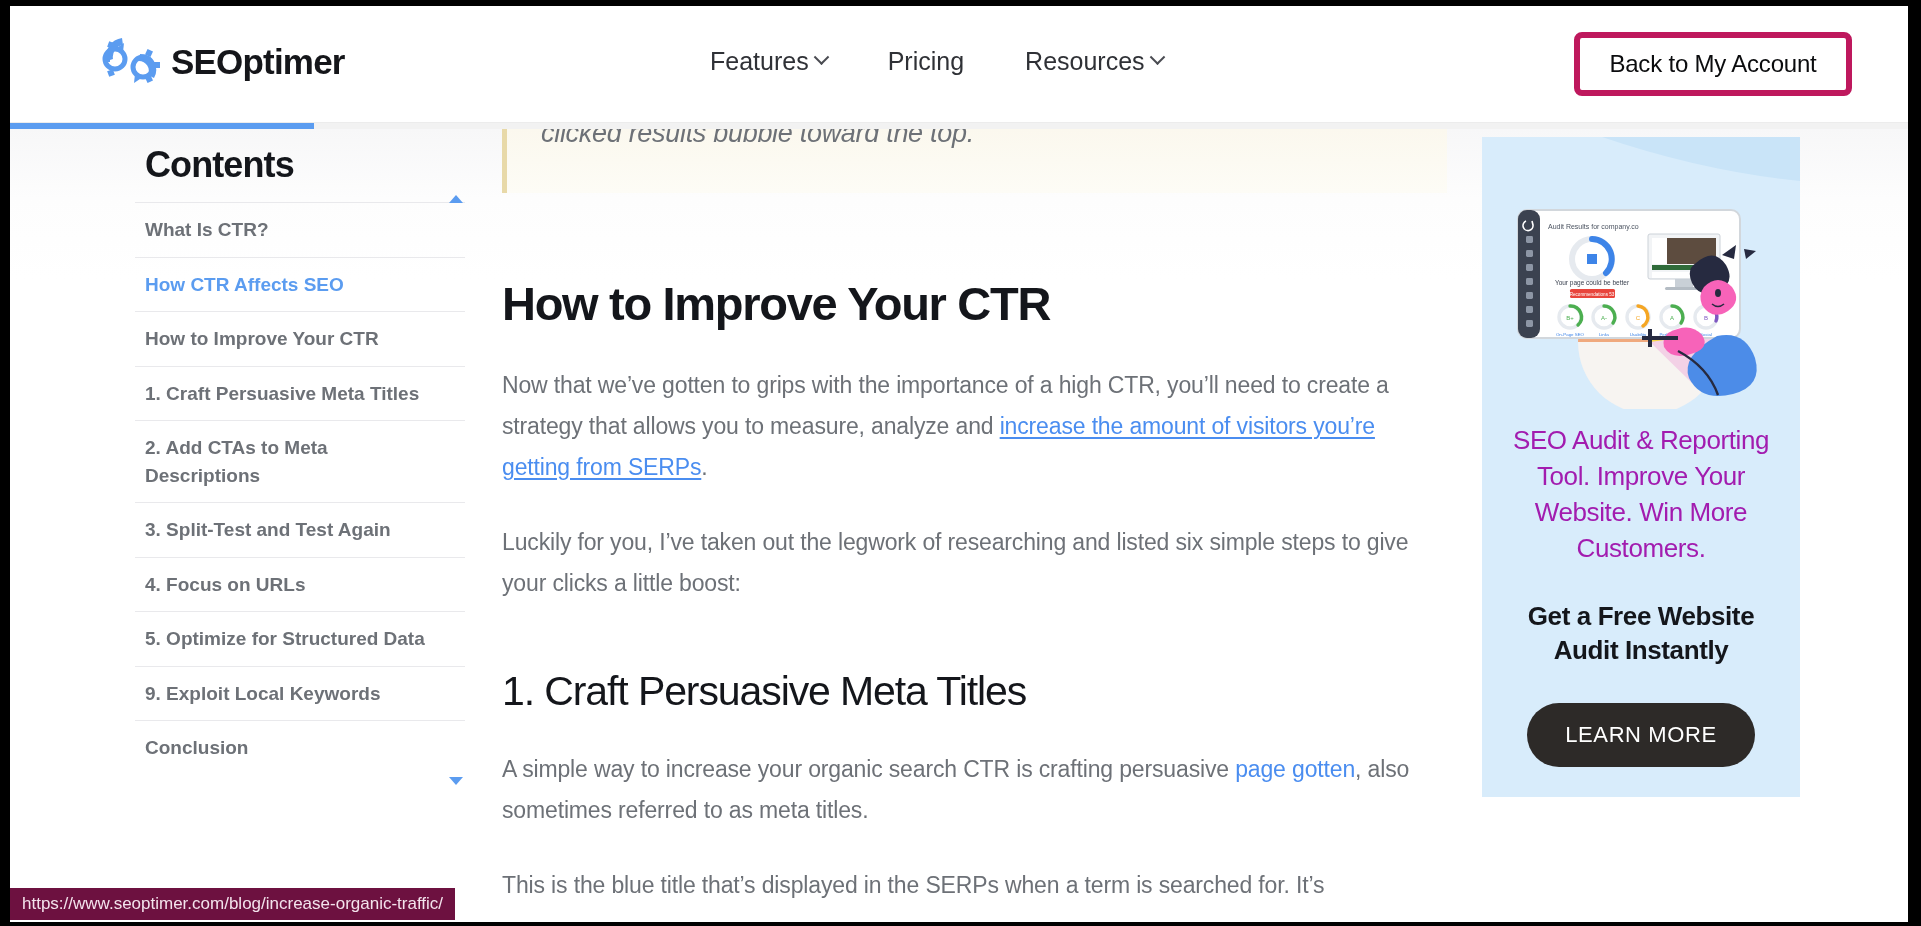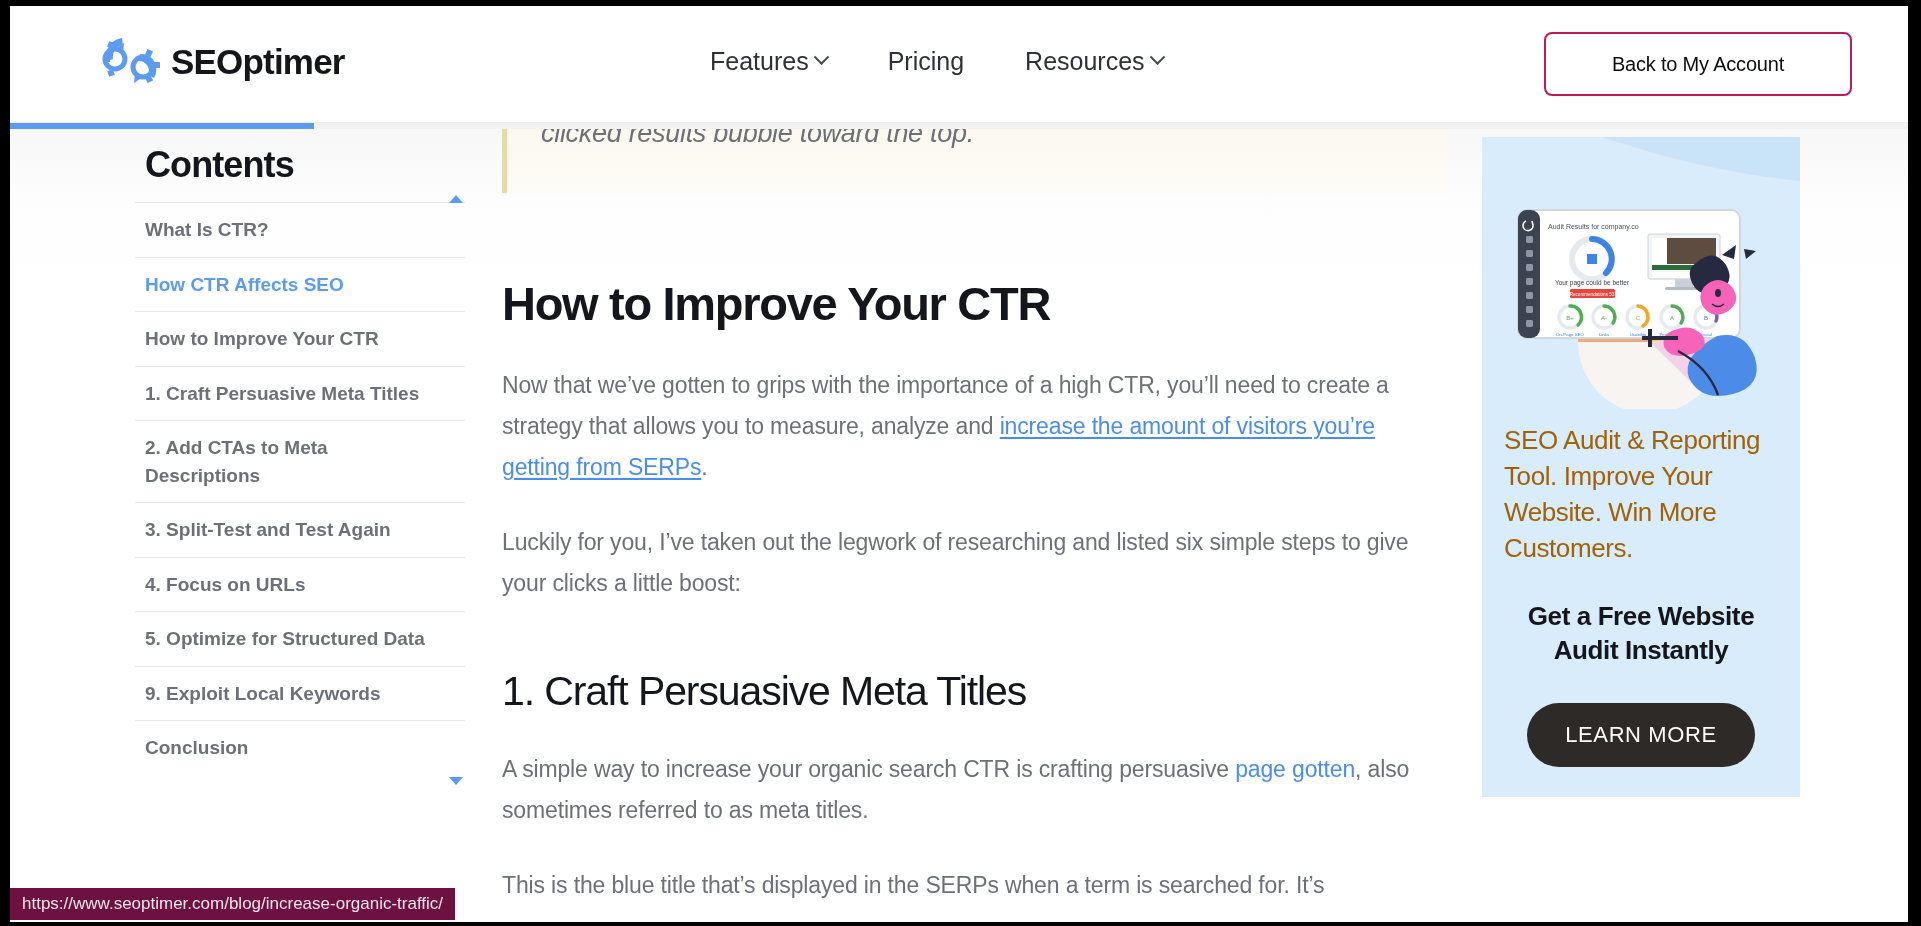--- a/index.html
+++ b/index.html
@@ -77,27 +77,27 @@
     width: 11px; height: 11px;
     border-right: 2px solid #4a4c52;
     border-bottom: 2px solid #4a4c52;
     transform: rotate(45deg) translate(-3px,-3px);
   }
 
   #account-btn {
     position: absolute;
     right: 56px;
     top: 26px;
-    width: 308px;
+    width: 278px;
     height: 64px;
-    border: 2px solid #be185d;
+    border: 6px solid #be185d;
     border-radius: 8px;
     background: #ffffff;
     color: #0b0c0e;
-    font-size: 20px;
+    font-size: 24px;
     font-weight: 500;
     font-family: "Liberation Sans", sans-serif;
     cursor: pointer;
     letter-spacing: -0.2px;
   }
 
   
   #progress-track {
     position: absolute;
     left: 0;
@@ -229,22 +229,23 @@
     background: #d8ecfb;
     padding-bottom: 30px;
     cursor: pointer;
   }
   #promo-illustration {
     width: 318px;
     height: 272px;
     display: block;
   }
   #promo-head {
+    text-align: center;
     font-size: 26px;
-    color: #a16207;
+    color: #a21caf;
     line-height: 1.38;
     letter-spacing: -0.4px;
     padding: 14px 22px 0 22px;
   }
   #promo-sub {
     text-align: center;
     font-size: 26px;
     font-weight: 700;
     color: #14161b;
     line-height: 1.33;

